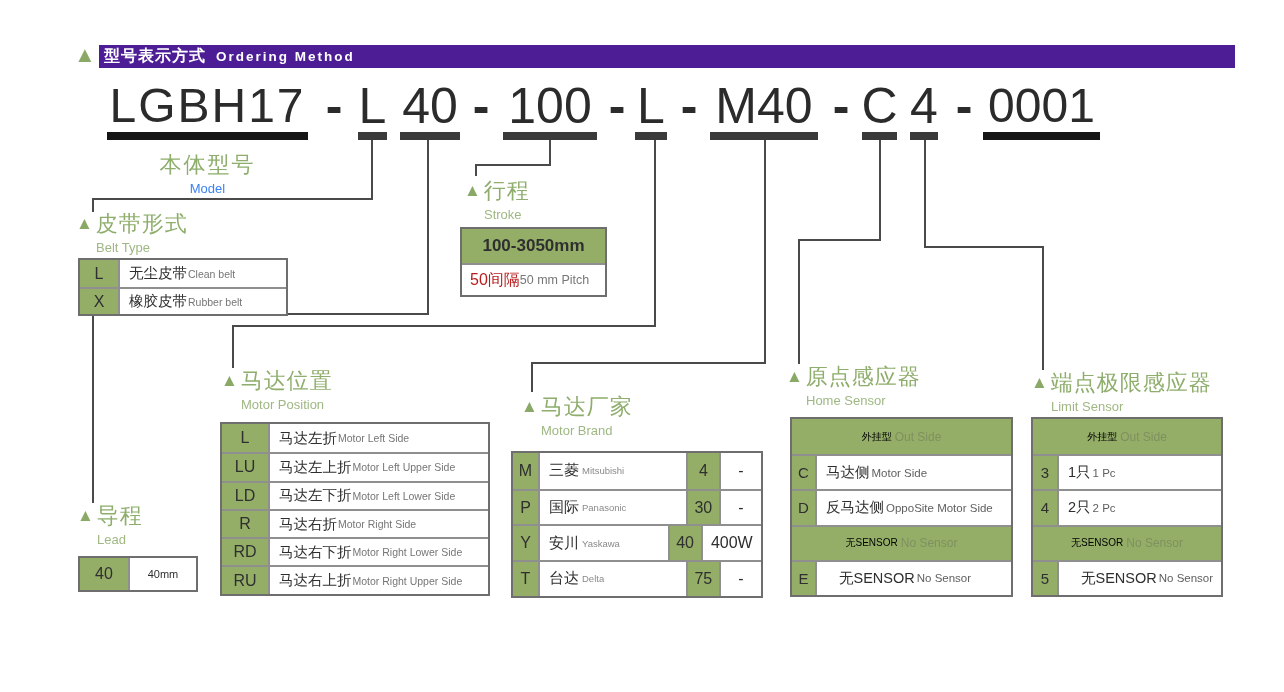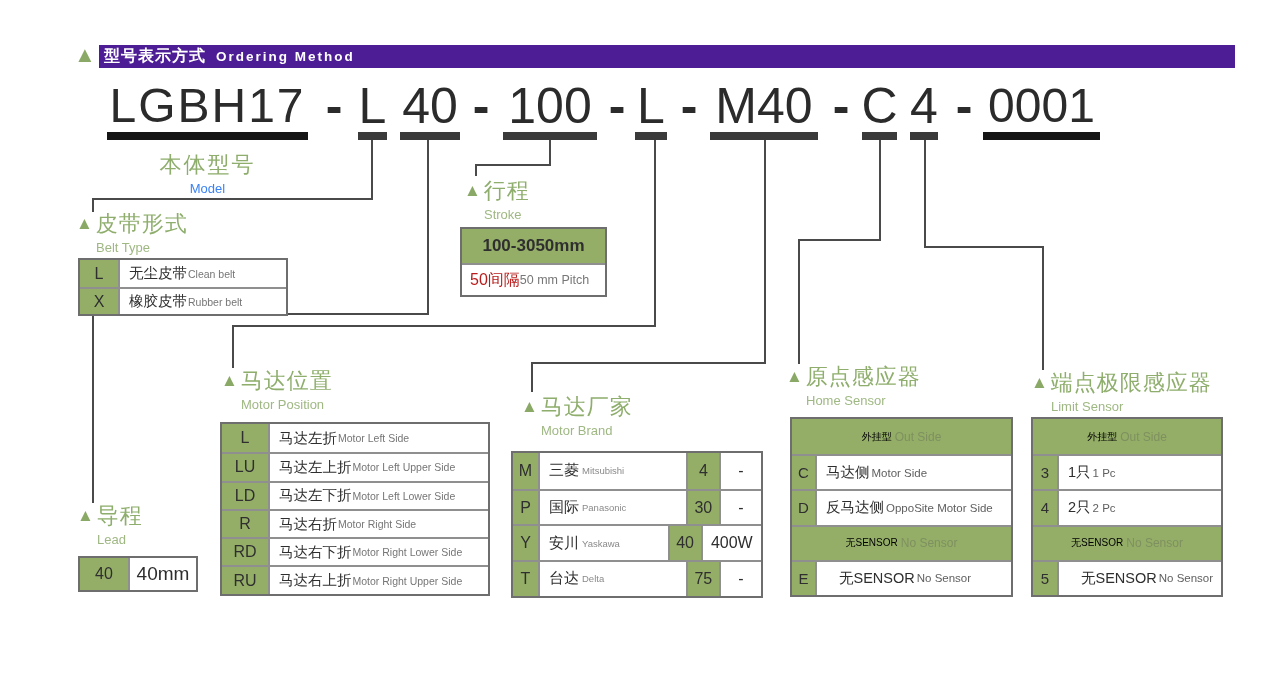--- a/index.html
+++ b/index.html
@@ -87,21 +87,21 @@
   .tbl-stroke .r2 .en { font-size:12.5px; color:#777777; }
   
   .tbl-mpos { left:220px; top:422px; width:270px; }
   .tbl-mpos .trow { height:28.3px; }
   .tbl-mpos .codecell { width:48px; }
   
   .tbl-lead { left:78px; top:556px; width:120px; }
   .tbl-lead .trow { height:32px; }
   .tbl-lead .codecell { width:50px; }
   .tbl-lead .txtcell { justify-content:center; padding-left:0; }
-  .tbl-lead .txtcell .zh { font-size:19px;text-align:center; }
+  .tbl-lead .txtcell .zh { font-size:11px;text-align:center; }
   
   .tbl-brand { left:511px; top:451px; width:252px; }
   .tbl-brand .trow { height:35.7px; }
   .tbl-brand .c1 { width:27px; }
   .tbl-brand .c2 { width:113px; border-right:2px solid #8f8f8f; }
   .tbl-brand .c2 .zh { font-size:15px; }
   .tbl-brand .c2 .en { font-size:9.5px; color:#8a8a8a; margin-left:3px; }
   .tbl-brand .c3 { width:33px; border-right:2px solid #8f8f8f; }
   .tbl-brand .c4 { justify-content:center; padding-left:0; font-size:16px; color:#2e2e2e; align-items:center; }
   

